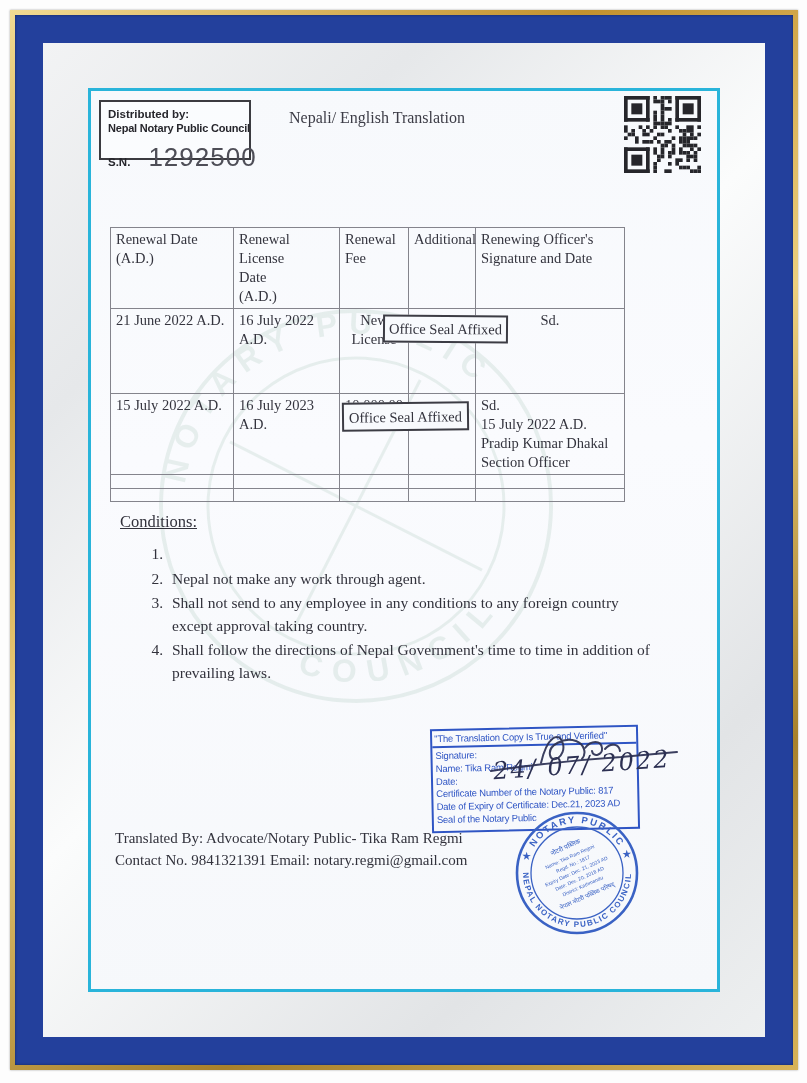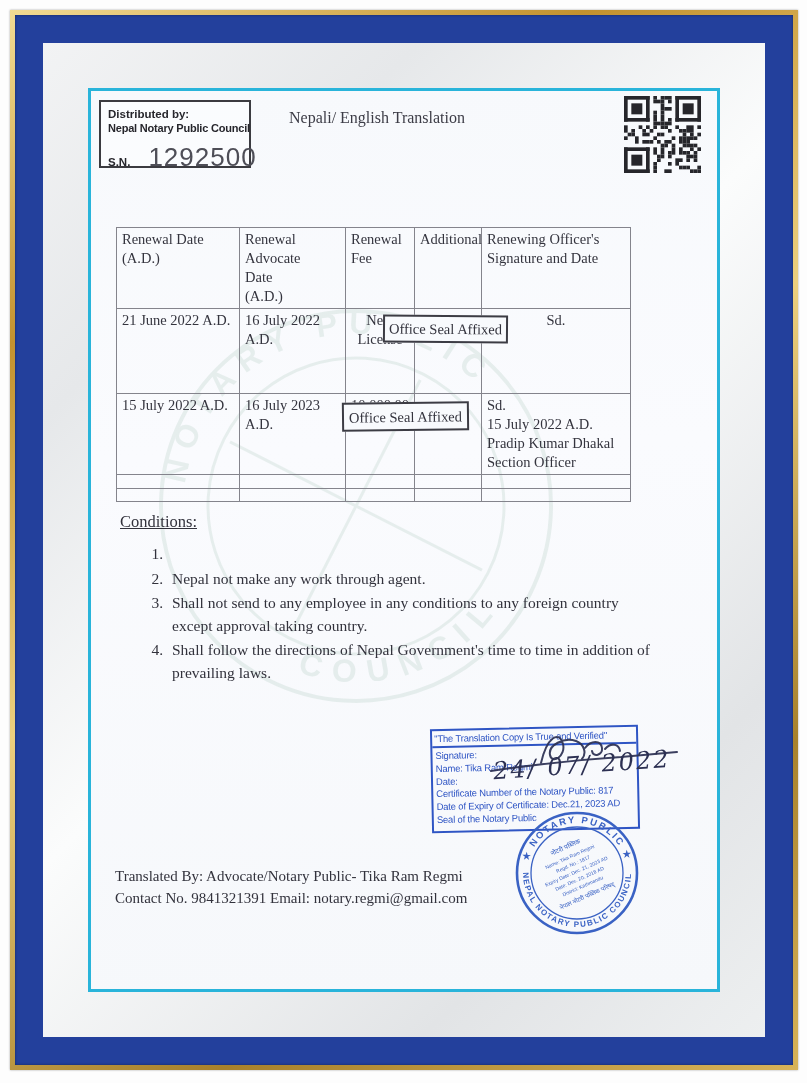--- a/index.html
+++ b/index.html
@@ -12,37 +12,37 @@
     padding:5px; box-shadow:0 0 2px rgba(0,0,0,.35); }
   .blue-frame { width:100%; height:100%; background:#23409c; padding:28px;
     box-shadow:inset 0 0 3px rgba(0,0,0,.4); }
   .mat { width:100%; height:100%;
     background:linear-gradient(135deg,#f2f3f4 0%,#e6e8ea 22%,#fbfcfc 48%,#e2e4e6 80%,#edeff0 100%);
     padding:45px; }
   .paper { position:relative; width:100%; height:100%; border:3px solid #29b4da;
     background:linear-gradient(178deg,#f7f9fc 0%,#fafbfe 40%,#f6f8fb 100%); overflow:hidden; }
 
   
-  .dist-box { position:absolute; left:8px; top:9px; width:152px; height:68px;
+  .dist-box { position:absolute; left:8px; top:9px; width:152px; height:60px;
     border:2px solid #3b3b40; padding:5px 4px 20px 7px; color:#26262c;
     font-family:"Liberation Sans", sans-serif; z-index:2; background:rgba(252,253,255,.65); }
   .dist-line1 { font-weight:bold; font-size:11.5px; line-height:14px; }
   .dist-line2 { font-weight:bold; font-size:11px; line-height:14px; white-space:nowrap; letter-spacing:-.2px; }
   .sn-row { display:flex; align-items:baseline; margin-top:7px;justify-content:space-between; }
   .sn-label { font-weight:bold; font-size:11.5px; }
   .sn-value { font-size:26px; margin-left:18px; color:#4e4e57; letter-spacing:1px;
     font-family:"Liberation Sans", sans-serif; }
 
   .doc-title { position:absolute; left:140px; top:16px; width:292px; text-align:center;
     font-size:16px; line-height:22px; color:#3c3c46; z-index:2; }
 
   .qr { position:absolute; left:533px; top:5px; width:77px; height:77px; z-index:2; }
 
   
-  table.renew { position:absolute; left:25px; top:136px; border-collapse:collapse;
+  table.renew { position:absolute; left:19px; top:136px; border-collapse:collapse;
     table-layout:fixed; width:514px; z-index:1; color:#34343e;padding-left:8px; }
   table.renew td { border:1px solid #84848c; vertical-align:top; padding:2px 5px;
     font-size:14.5px; line-height:19px; white-space:pre-line; }
   tr.hdr td { font-size:14.5px; line-height:19px; }
   tr.r-empty td { padding:0; }
   td.c-center { text-align:center; }
   td.officer-2 { line-height:19.5px; }
 
   .seal-note { position:absolute; border:2px solid #3c3c44; background:#f8fafd;
     font-size:14.5px; text-align:center; color:#34343e; z-index:2; }
@@ -68,21 +68,21 @@
 
   .hand-sign { position:absolute; left:388px; top:634px; width:212px; height:78px; z-index:4; }
   .hand-date { position:absolute; left:402px; top:660px; z-index:4; color:#2c3052;
     font-family:"DejaVu Serif", serif; font-style:italic; font-size:24px;
     letter-spacing:2px; transform:rotate(-4deg); white-space:nowrap; }
 
   
   .round-seal { position:absolute; left:422px; top:718px; width:128px; height:128px; z-index:3; }
 
   
-  .footer { position:absolute; left:24px; top:775px; font-size:15px; line-height:21.5px;
+  .footer { position:absolute; left:24px; top:737px; font-size:15px; line-height:21.5px;
     color:#32323c; z-index:2; }
 
   
   .watermark { position:absolute; left:55px; top:205px; width:420px; height:420px;
     opacity:.12; transform:rotate(-18deg); z-index:0; }
 </style>
 </head>
 <body>
 
 <div class="stage">
@@ -263,21 +263,21 @@
               <col style="width:123px">
                 <col style="width:106px">
                 <col style="width:69px">
               <col style="width:67px">
                 <col style="width:149px">
             </colgroup>
             <tbody>
                 <tr class="hdr" style="height:56px">
               <td>Renewal Date
 (A.D.)</td>
-              <td>Renewal Advocate
+              <td>Renewal License
 Date
 (A.D.)</td>
               <td>Renewal
 Fee</td>
               <td>Additional</td>
               <td>Renewing Officer's
 Signature and Date</td>
             </tr>
             <tr style="height:85px">
               <td>21 June 2022 A.D.</td>

